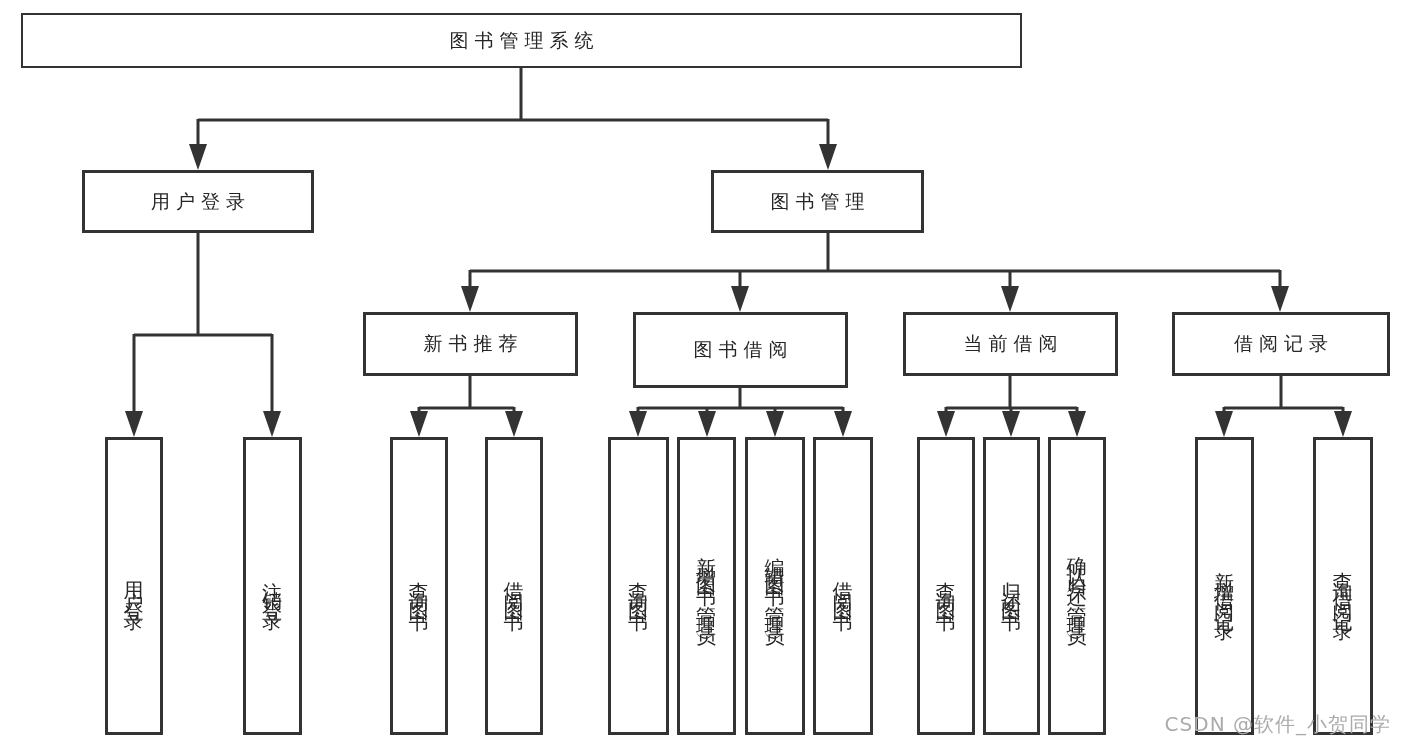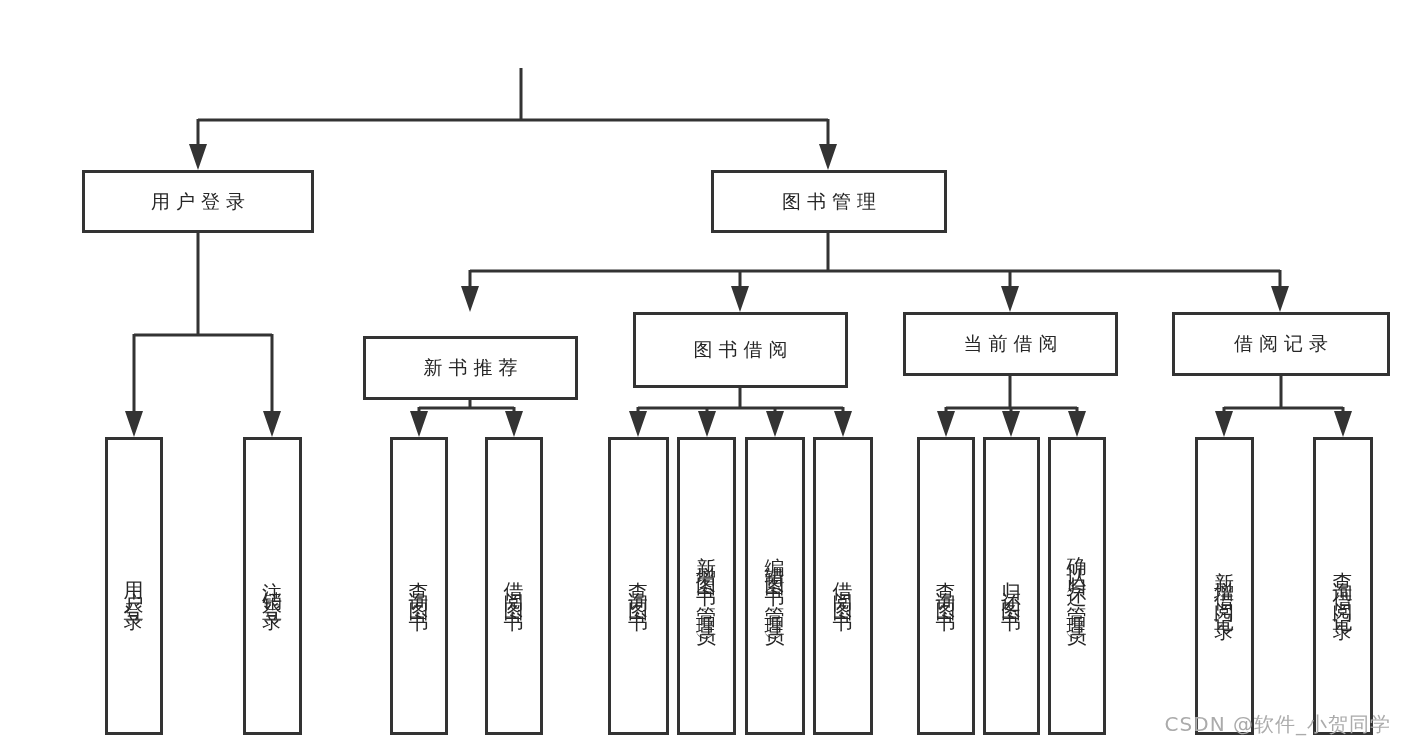--- a/index.html
+++ b/index.html
@@ -73,25 +73,26 @@
 </head>
 <body>
 
 <div class="canvas">
 
   <svg class="wires" width="1405" height="747" viewBox="0 0 1405 747" xmlns="http://www.w3.org/2000/svg">
     <path class="line" d="M521 68 V120 M198 120 H828 M198 119 V148 M828 119 V148 M198 233 V335 M134 335 H272 M134 334 V413 M272 334 V413 M828 233 V271 M470 271 H1280 M470 270 V288 M740 270 V288 M1010 270 V288 M1280 270 V288 M470 376 V408 M419 408 H514 M419 407 V413 M514 407 V413 M740 376 V408 M638 408 H843 M638 407 V413 M707 407 V413 M775 407 V413 M843 407 V413 M1010 376 V408 M946 408 H1077 M946 407 V413 M1011 407 V413 M1077 407 V413 M1281 376 V408 M1224 408 H1343 M1224 407 V413 M1343 407 V413"></path>
     <path class="arrow" d="M198 170 L189 144 H207 Z M828 170 L819 144 H837 Z M470 312 L461 286 H479 Z M740 312 L731 286 H749 Z M1010 312 L1001 286 H1019 Z M1280 312 L1271 286 H1289 Z M134 437 L125 411 H143 Z M272 437 L263 411 H281 Z M419 437 L410 411 H428 Z M514 437 L505 411 H523 Z M638 437 L629 411 H647 Z M707 437 L698 411 H716 Z M775 437 L766 411 H784 Z M843 437 L834 411 H852 Z M946 437 L937 411 H955 Z M1011 437 L1002 411 H1020 Z M1077 437 L1068 411 H1086 Z M1224 437 L1215 411 H1233 Z M1343 437 L1334 411 H1352 Z"></path>
   </svg>
 
+  <div class="node h root" style="left:21px; top:13px; width:1001px; height:55px;">图书管理系统</div>
 
   <div class="node h" style="left:82px; top:170px; width:232px; height:63px;">用户登录</div>
-  <div class="node h" style="left:711px; top:170px; width:236px; height:63px;">图书管理</div>
+  <div class="node h" style="left:711px; top:170px; width:213px; height:63px;">图书管理</div>
 
-  <div class="node h" style="left:363px; top:312px; width:215px; height:64px;margin-top:24px;">新书推荐</div>
+  <div class="node h" style="left:363px; top:312px; width:215px; height:64px;">新书推荐</div>
   <div class="node h" style="left:633px; top:312px; width:215px; height:76px;">图书借阅</div>
   <div class="node h" style="left:903px; top:312px; width:215px; height:64px;">当前借阅</div>
   <div class="node h" style="left:1172px; top:312px; width:218px; height:64px;">借阅记录</div>
 
   <div class="node" style="left:105px; top:437px; width:58px; height:298px;">
     <span class="vtext">用户登录</span>
   </div>
   <div class="node" style="left:243px; top:437px; width:59px; height:298px;">
     <span class="vtext">注销登录</span>
   </div>

